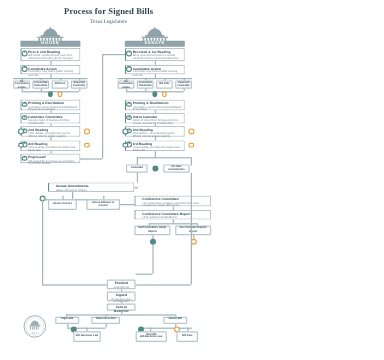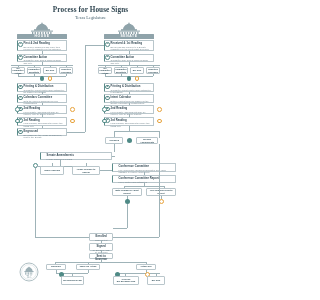--- a/index.html
+++ b/index.html
@@ -98,21 +98,21 @@
 
   
   .seal { position:absolute; }
 </style>
 </head>
 <body>
 
 <div id="stage">
 
   <div class="title-wrap">
-    <div class="title">Process for House Signs</div>
+    <div class="title">Process for Signed Bills</div>
     <div class="subtitle">Texas Legislature</div>
   </div>
 
   <div class="dome" style="left:29px;top:22px;">
     <svg width="26" height="13" viewBox="0 0 26 13">
       <path d="M13 0 L13.6 1.6 L15 2.6 L15 4 L11 4 L11 2.6 L12.4 1.6 Z" fill="#8fa3aa"></path>
       <path d="M13 2 C9.5 2 7 5 7 7.5 L19 7.5 C19 5 16.5 2 13 2 Z" fill="#8fa3aa"></path>
       <rect x="5" y="7.3" width="16" height="1.3" fill="#7d939b"></rect>
       <rect x="2" y="8.6" width="22" height="1" fill="#8fa3aa"></rect>
       <g fill="#8fa3aa">

